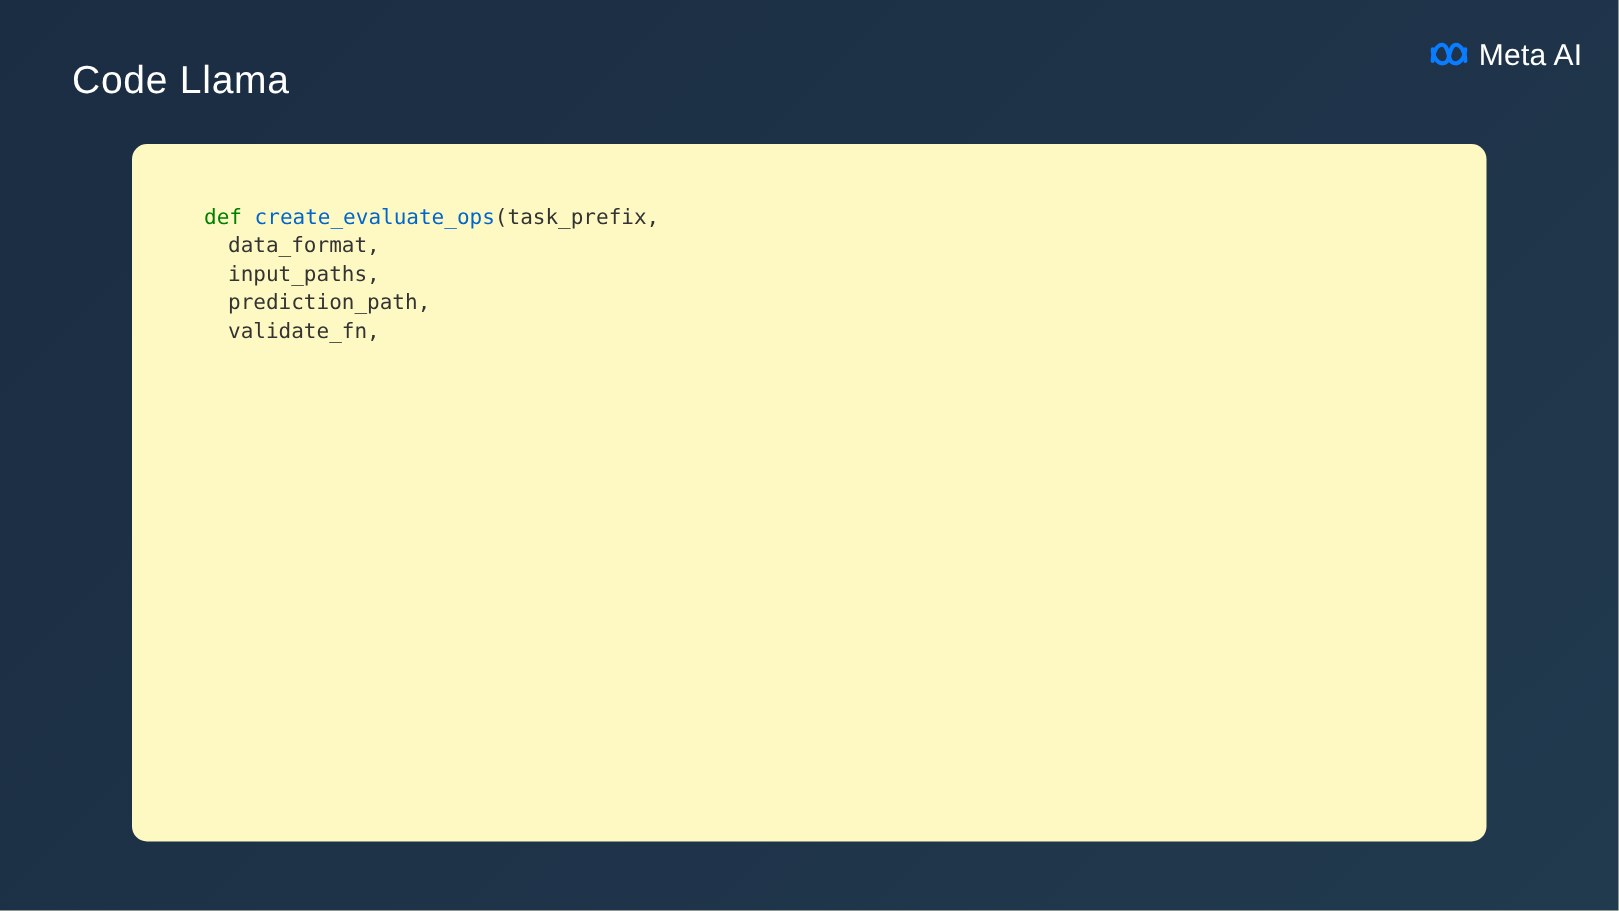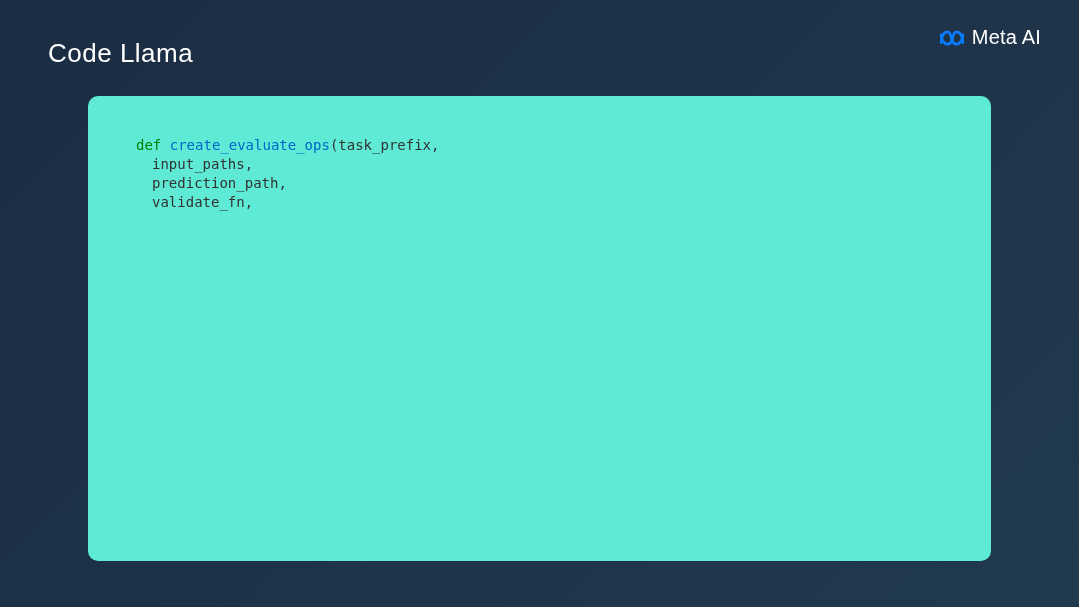--- a/index.html
+++ b/index.html
@@ -25,42 +25,41 @@
     }
     .title {
       color: #ffffff;
       font-size: 26px;
       font-weight: 400;
       letter-spacing: 0.5px;
     }
     .logo-container {
       position: absolute;
       top: 26px;
-      right: 38px;
+      right: 24px;
       display: flex;
-      align-items: center;
       gap: 6px;
     }
     .logo-icon {
       width: 28px;
       height: 20px;
     }
     .logo-text {
       color: #ffffff;
       font-size: 20px;
       font-weight: 500;
       letter-spacing: 0.2px;
     }
     .code-panel {
       position: absolute;
       top: 96px;
       left: 88px;
       right: 88px;
       bottom: 46px;
-      background: #5eead4;
+      background: #fef9c3;
       border-radius: 10px;
       padding: 40px 48px;
     }
     .code-content {
       font-family: ui-monospace, "SF Mono", Menlo, Consolas, monospace;
       font-size: 14px;
       line-height: 1.35;
       color: #333333;
     }
     .code-line {
@@ -93,17 +92,18 @@
       <path d="M 4 18 C 4 10, 8 4, 12 4 C 16 4, 17 10, 18 14 C 19 18, 20 20, 24 20 C 28 20, 32 14, 32 8" stroke="#0a7cff" stroke-width="3.5" fill="none" stroke-linecap="round"></path>
       <path d="M 32 18 C 32 10, 28 4, 24 4 C 20 4, 19 10, 18 14 C 17 18, 16 20, 12 20 C 8 20, 4 14, 4 8" stroke="#0a7cff" stroke-width="3.5" fill="none" stroke-linecap="round"></path>
     </svg>
   </span>
   <span class="logo-text">Meta AI</span>
 </div>
 
 <div class="code-panel">
   <div class="code-content">
     <div class="code-line"><span class="kw">def</span> <span class="fn">create_evaluate_ops</span><span class="param">(</span><span class="param">task_prefix,</span></div>
+    <div class="code-line"><span class="indent"></span><span class="param">data_format,</span></div>
     <div class="code-line"><span class="indent"></span><span class="param">input_paths,</span></div>
     <div class="code-line"><span class="indent"></span><span class="param">prediction_path,</span></div>
     <div class="code-line"><span class="indent"></span><span class="param">validate_fn,</span></div>
   </div>
 </div>
 
 </body></html>

